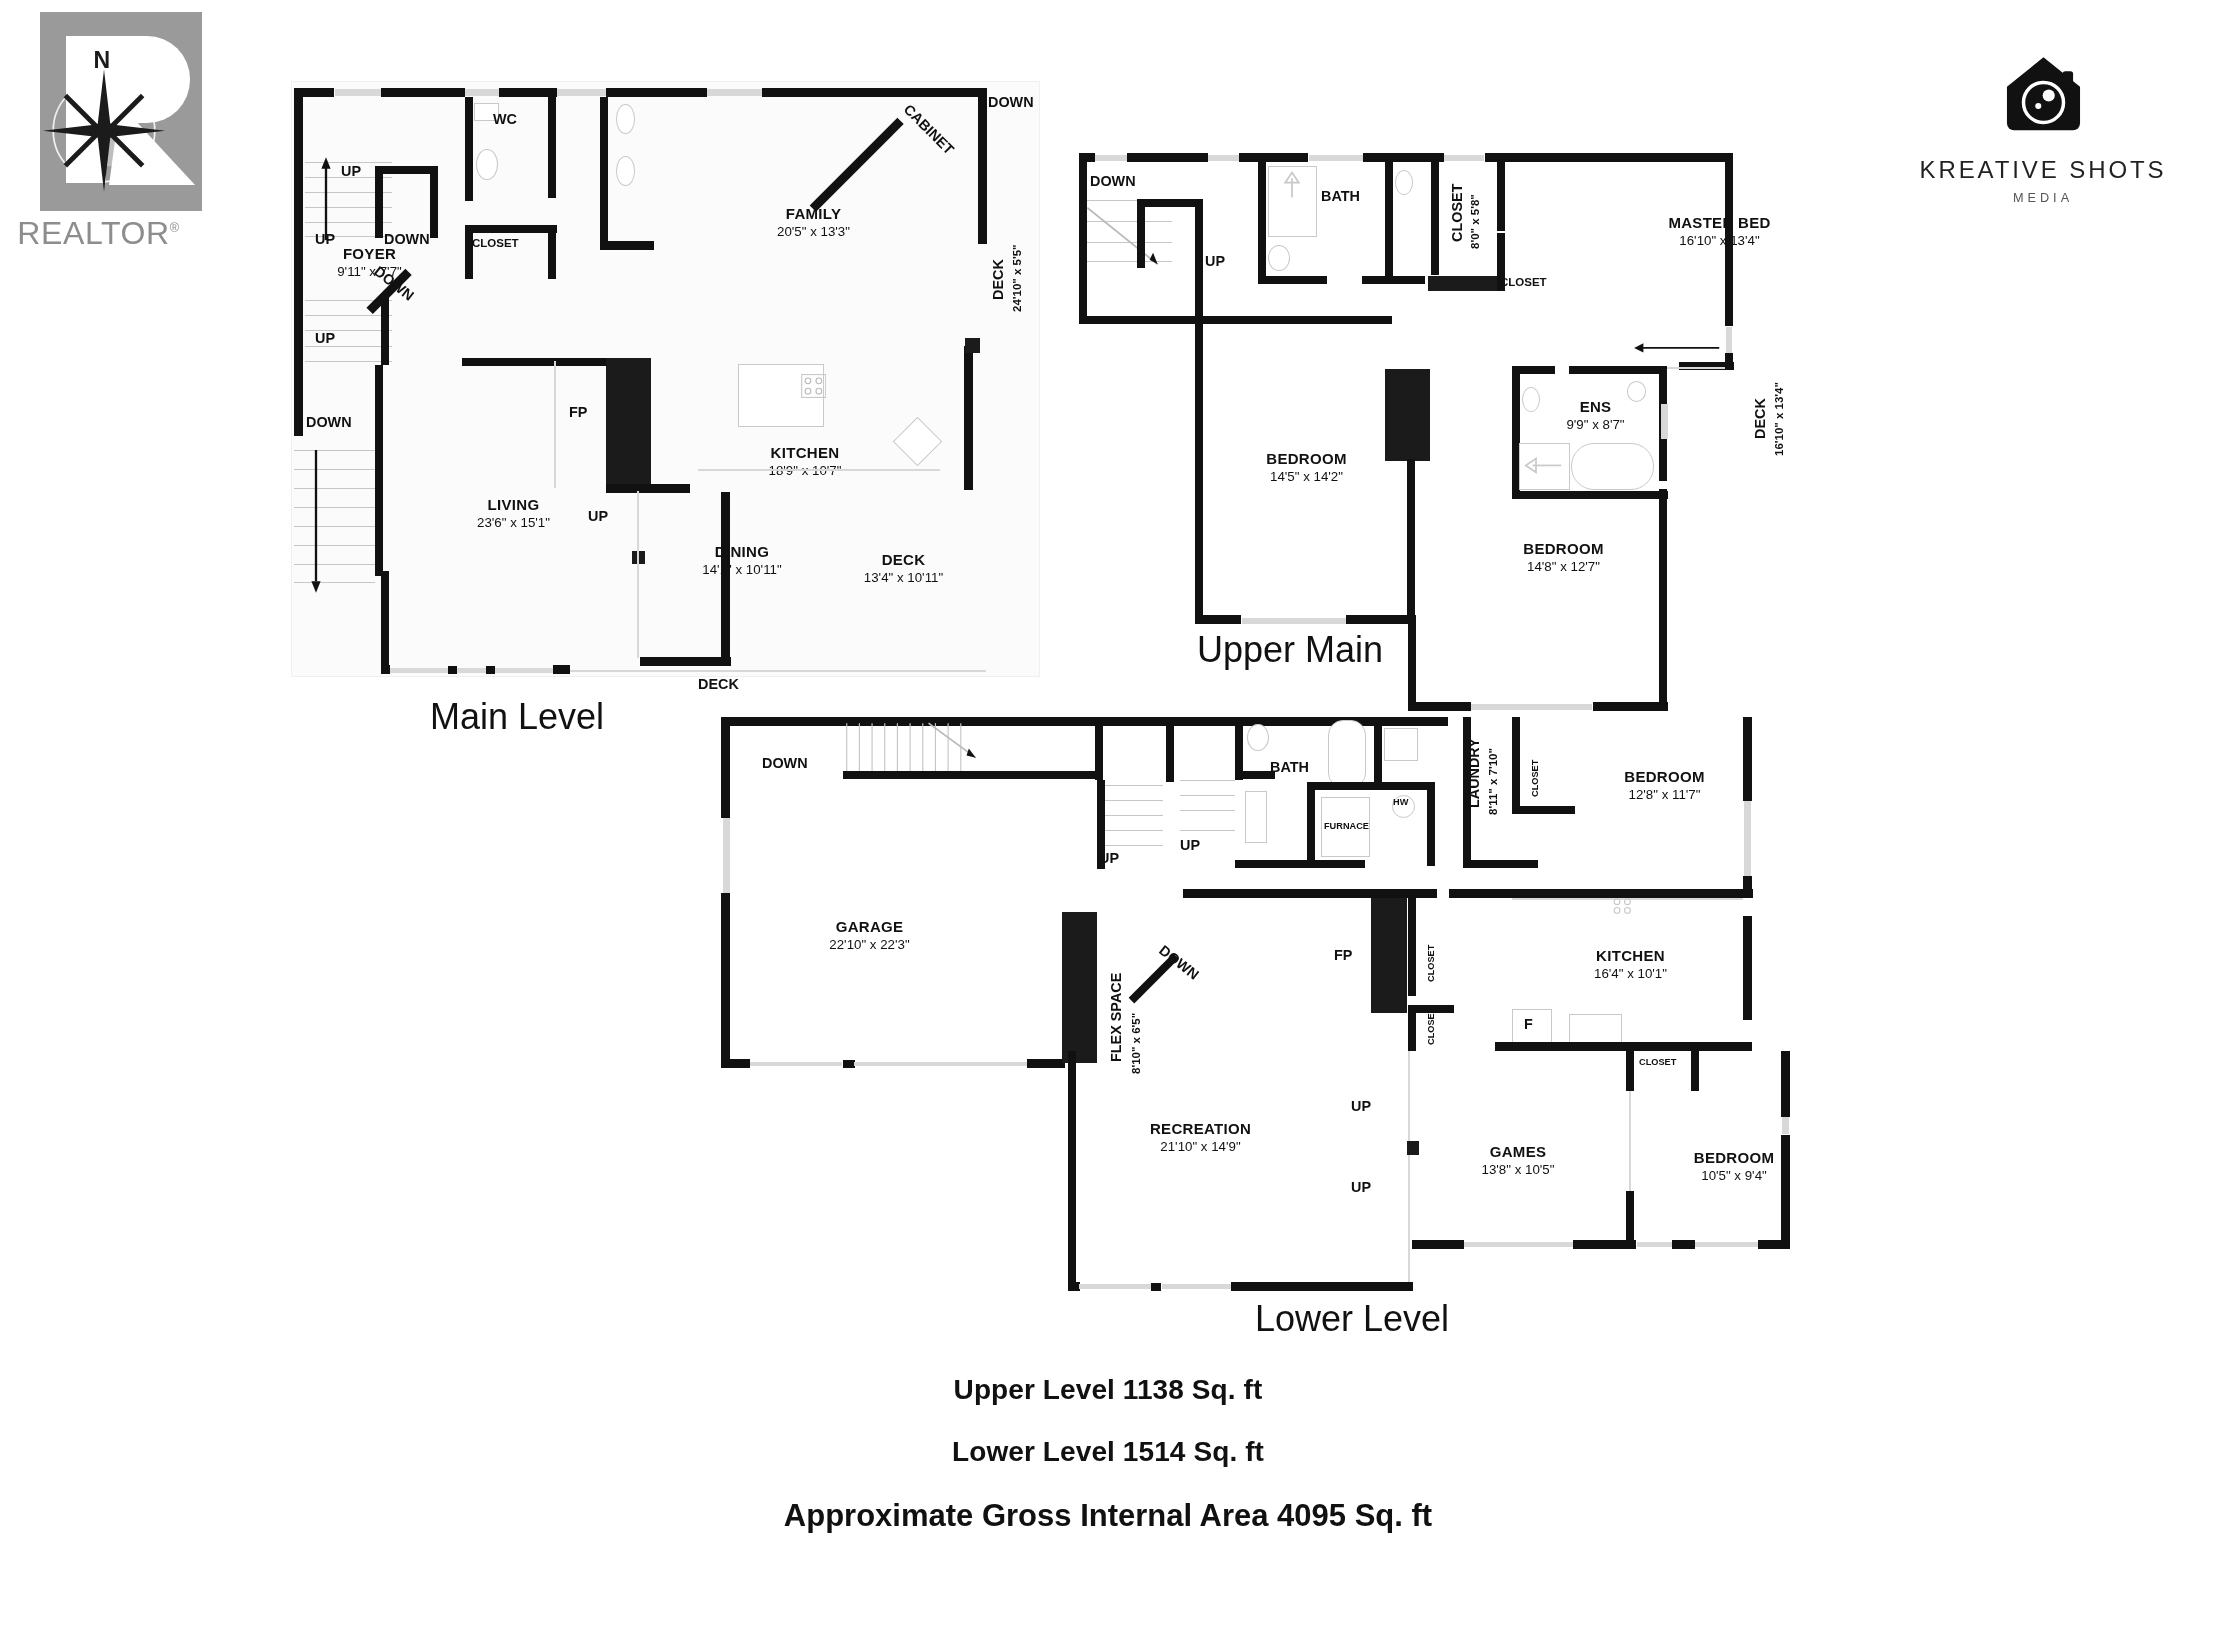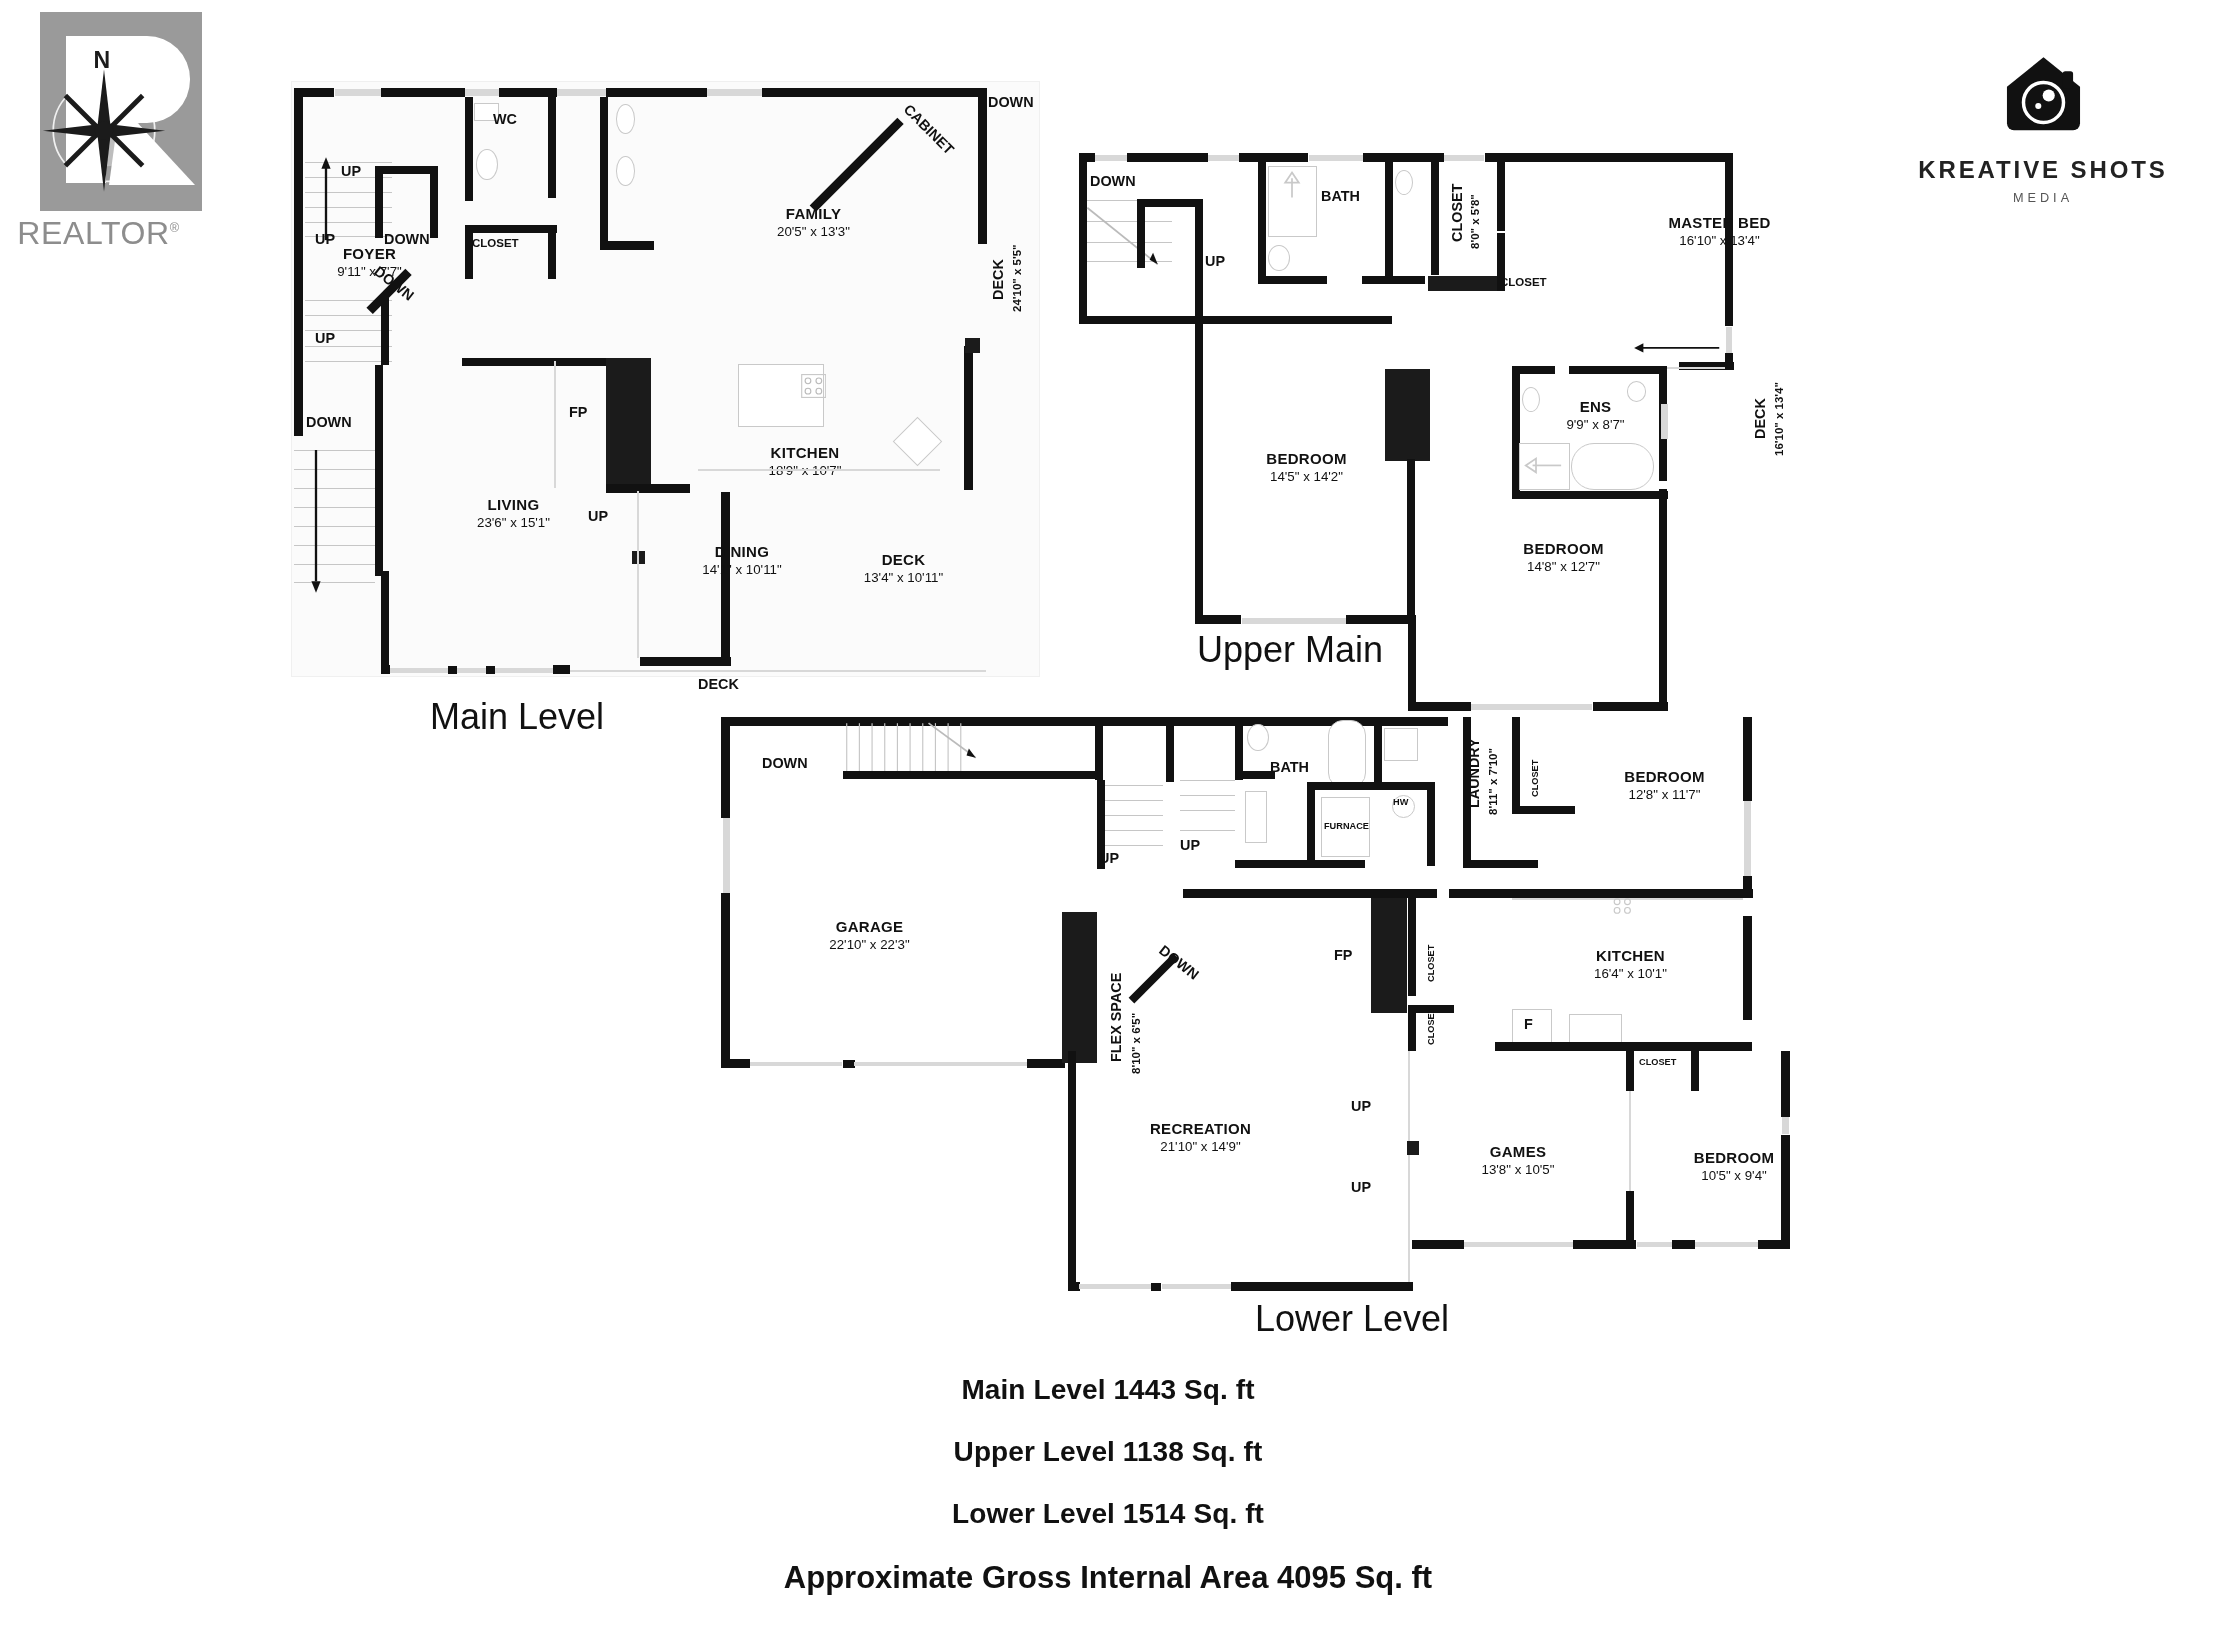--- a/index.html
+++ b/index.html
@@ -14,21 +14,21 @@
         border-radius:0 43px 43px 0;}
   #realtor-mark .leg{position:absolute;left:69px;top:92px;width:0;height:0;
         border-left:11.5px solid transparent;border-bottom:81px solid #fff;border-right:75px solid transparent;}
   #realtor-compass{position:absolute;left:11.5px;top:32px;width:150px;height:156px;}
   #realtor-word{position:absolute;left:0;top:203px;width:190px;
         font-size:32px;letter-spacing:0.6px;color:#8d8d8d;font-weight:400;}
   #realtor-word sup{font-size:12.7px;vertical-align:super;}
   
   #ks-logo{right:40px;top:52px;width:266px;height:190px;text-align:center;}
   #ks-icon{width:87px;height:87px;margin:0 auto 15px auto;}
-  #ks-name{font-size:24px;font-weight:700;letter-spacing:2.9px;color:#222;white-space:nowrap;}
+  #ks-name{font-size:24px;font-weight:400;letter-spacing:2.9px;color:#222;white-space:nowrap;}
   #ks-sub{font-size:12.7px;letter-spacing:4px;color:#555;margin-top:7px;}
   
   .plan-title{font-size:36px;font-weight:400;color:#111;white-space:nowrap;}
   
   .plan{position:absolute;}
   .wall{position:absolute;background:#111;}
   .light{position:absolute;background:#d8d8d8;}
   .fixt{position:absolute;border:1.2px solid #c9c9c9;background:#fff;}
   .fixtr{position:absolute;border:1.2px solid #c9c9c9;background:#fff;border-radius:50%;}
   .stair{position:absolute;}
@@ -520,18 +520,17 @@
   <div class="light" style="left:421px;top:591px;width:72px;height:4.6px;"></div>
   <div class="wall" style="left:493px;top:590px;width:10.4px;height:8px;"></div>
   <div class="light" style="left:504px;top:591px;width:69px;height:4.6px;"></div>
   <div class="wall" style="left:573px;top:589px;width:11.5px;height:9.2px;"></div>
   <div class="wall" style="left:585px;top:589px;width:170px;height:9.2px;"></div>
 
   <div class="plan-title abs" style="left:597px;top:605px;">Lower Level</div>
 </div>
 
 <div id="summary">
-  <div class="line">Main Level 1443 Sq. ft</div>
   <div class="line">Upper Level 1138 Sq. ft</div>
   <div class="line">Lower Level 1514 Sq. ft</div>
   <div class="total">Approximate Gross Internal Area 4095 Sq. ft</div>
 </div>
 
 
 </body></html>

